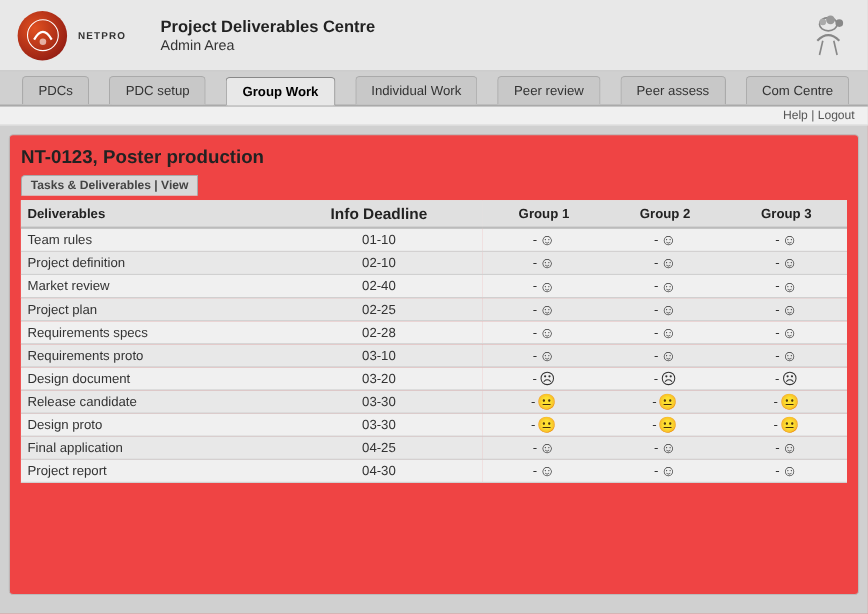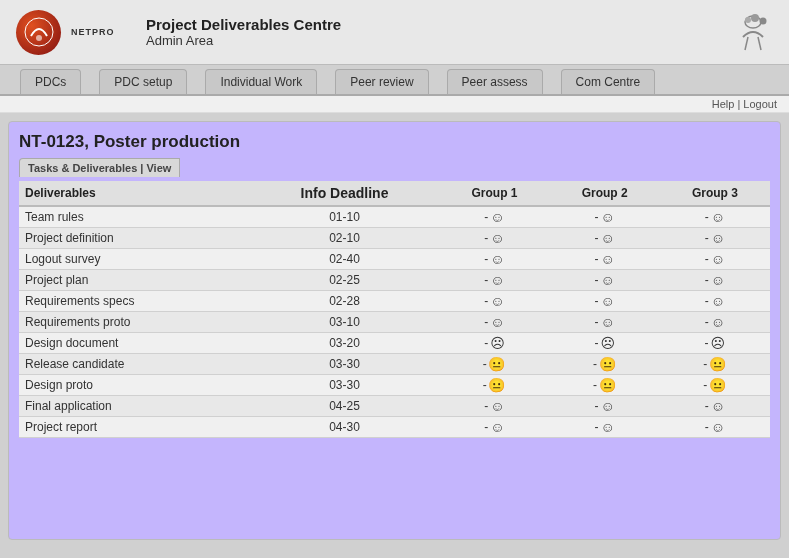--- a/index.html
+++ b/index.html
@@ -102,21 +102,21 @@
       border-bottom: 1px solid #ddd;
     }
     .help-bar a {
       color: #555;
       text-decoration: none;
       cursor: pointer;
     }
 
     
     .main-content {
-      background: #c4b5fd;
+      background: #ef4444;
       margin: 8px;
       border: 1px solid #bbb;
       border-radius: 4px;
       padding: 10px;
       height: calc(558px - 65px - 36px - 22px - 16px);
       overflow: hidden;
     }
 
     .page-title {
       font-size: 17px;
@@ -217,20 +217,21 @@
 
       <line x1="55" y1="25" x2="52" y2="38" stroke="#888" stroke-width="1.5"></line>
       <line x1="65" y1="25" x2="68" y2="38" stroke="#888" stroke-width="1.5"></line>
     </svg>
   </div>
 </div>
 
 <div class="nav-tabs">
   <div class="nav-tab">PDCs</div>
   <div class="nav-tab">PDC setup</div>
+  <div class="nav-tab active">Group Work</div>
   <div class="nav-tab">Individual Work</div>
   <div class="nav-tab">Peer review</div>
   <div class="nav-tab">Peer assess</div>
   <div class="nav-tab">Com Centre</div>
 </div>
 
 <div class="help-bar">
   <a>Help</a>
   <span> | </span>
   <a>Logout</a>
@@ -295,21 +296,21 @@
       </div>
     </td>
     <td class="center">
       <div class="smiley-cell">
         <span>-</span>
         <span class="smiley">☺</span>
       </div>
     </td>
   </tr>
         <tr>
-    <td>Logout survey</td>
+    <td>Market review</td>
     <td class="center">02-40</td>
     <td class="center">
       <div class="smiley-cell">
         <span>-</span>
         <span class="smiley">☺</span>
       </div>
     </td>
     <td class="center">
       <div class="smiley-cell">
         <span>-</span>

